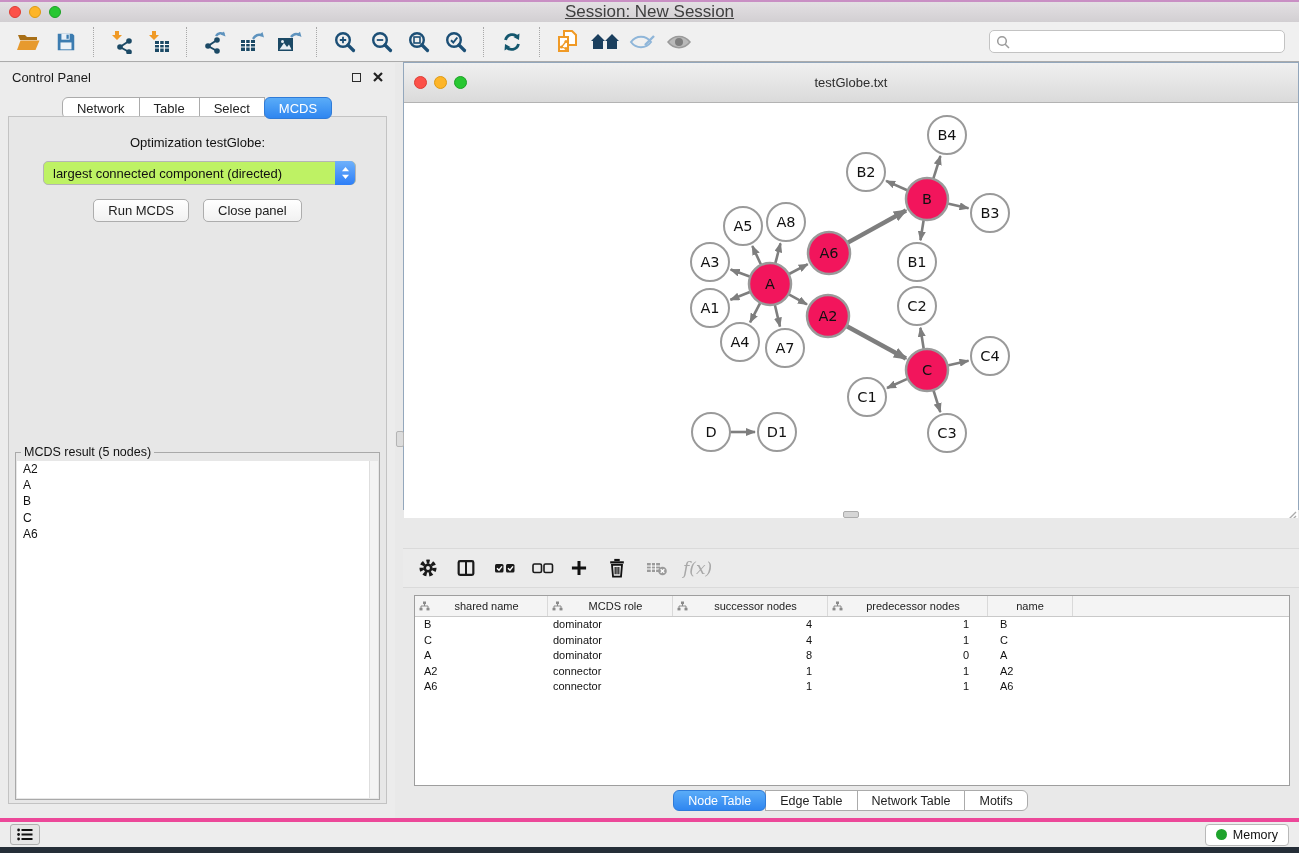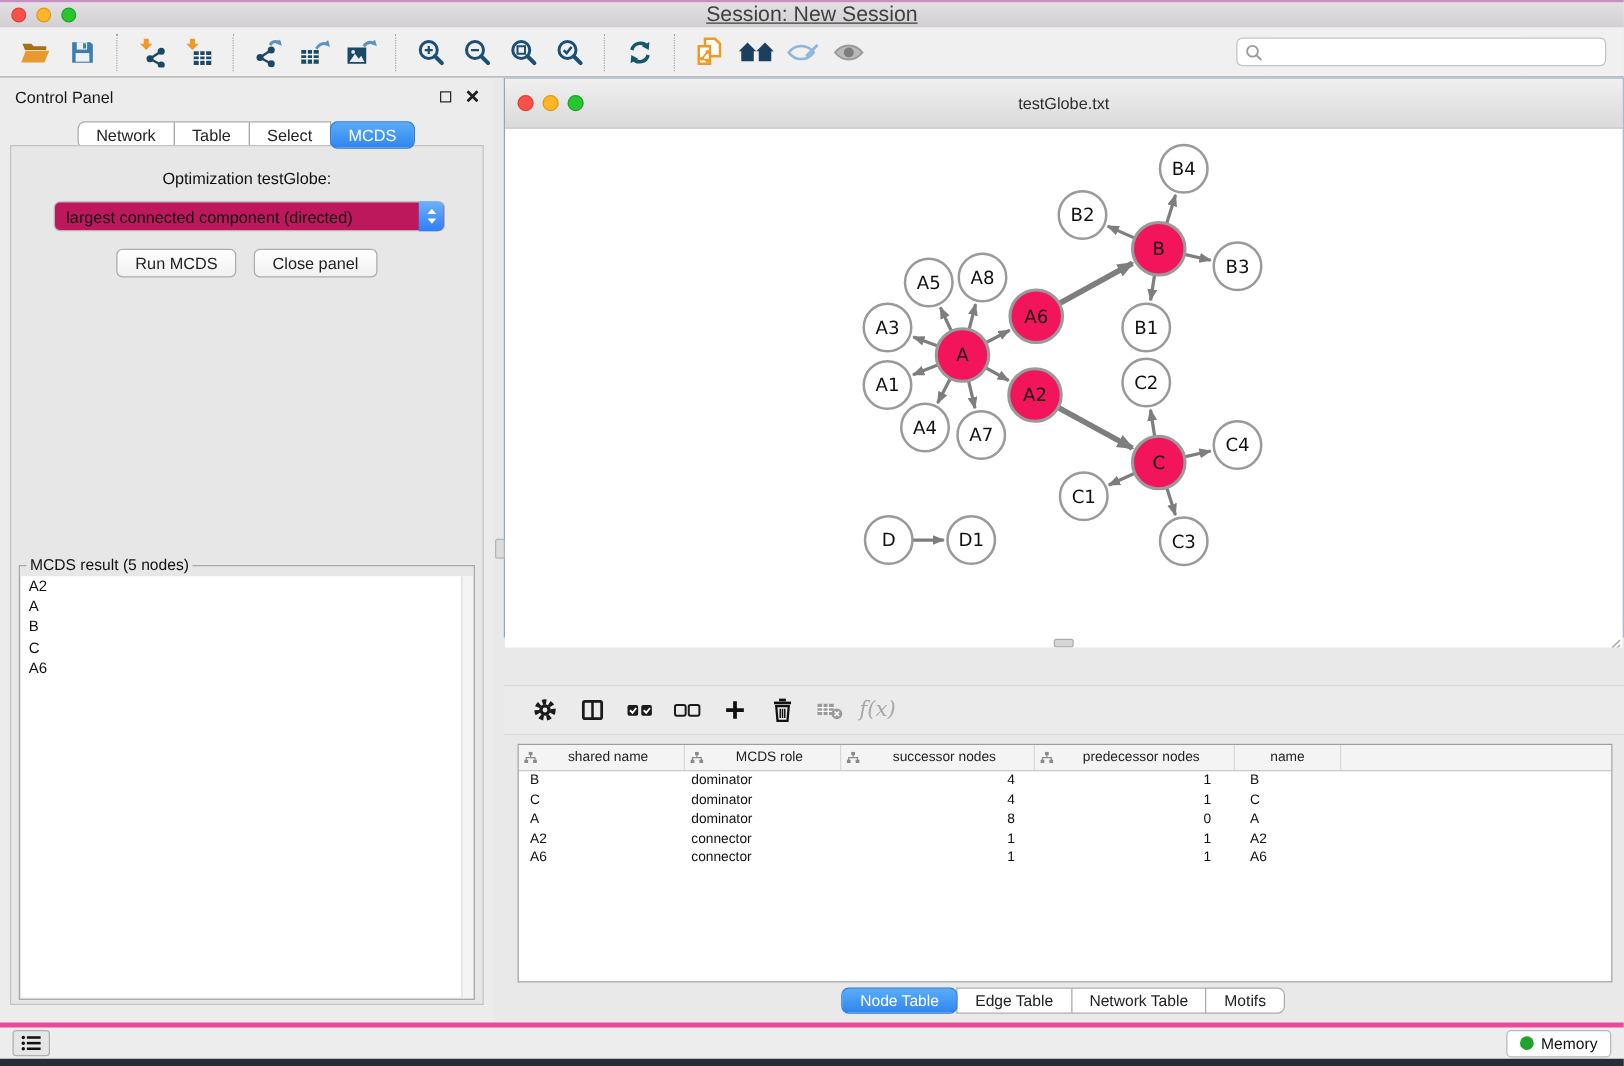--- a/index.html
+++ b/index.html
@@ -35,21 +35,21 @@
   .float-box { width:9px; height:9px; border:1.5px solid #2B2B2B; display:inline-block; margin-right:12px; }
   .cp-tabs { display:flex; justify-content:center; margin-top:6px; }
   .tab { height:22px; padding:0 14px; font-size:13px; color:#222; background:#fff;
     border:1px solid #ABABAB; margin-left:-1px; display:flex; align-items:center; }
   .tab:first-child { border-radius:6px 0 0 6px; }
   .tab:last-child { border-radius:0 6px 6px 0; }
   .tab.active { background:linear-gradient(#5AACF8,#2F86F0); color:#fff; border-color:#2F7BD8; border-radius:6px; z-index:2; }
   .cp-box { position:absolute; left:8px; top:53px; right:8px; bottom:14px; background:#E7E7E7;
     border:1px solid #C3C3C3; }
   .opt-label { text-align:center; margin-top:18px; font-size:13px; color:#111; }
-  .dropdown { position:relative; margin:11px 30px 0 34px; height:24px; background:#be185d;
+  .dropdown { position:relative; margin:11px 30px 0 34px; height:24px; background:#bef264;
     border:1px solid #B5B5B5; border-radius:5px; display:flex; align-items:center; padding-left:9px;
     font-size:13px; color:#111; }
   .dd-cap { position:absolute; right:0; top:-1px; bottom:-1px; width:20px; border-radius:0 5px 5px 0;
     background:linear-gradient(#6FB1FB,#2D7EF7); display:flex; align-items:center; justify-content:center; }
   .btn-row { display:flex; justify-content:center; gap:14px; margin-top:14px; }
   .pbtn { height:23px; padding:0 14px; background:linear-gradient(#FFFFFF,#F1F1F1); border:1px solid #ADADAD;
     border-radius:5px; font-size:13px; color:#222; display:flex; align-items:center; }
   .result-fs { position:absolute; left:6px; right:6px; top:335px; bottom:3px; border:1px solid #A9A9A9;
     background:#E7E7E7; padding:2px 1px 1px 1px; }
   .result-legend { position:absolute; top:-8px; left:5px; background:#E7E7E7; font-size:12.5px; color:#111; padding:0 3px; }
@@ -67,21 +67,21 @@
   .net-lights .light { width:13px; height:13px; }
   .canvas { position:relative; width:100%; height:420px; background:#fff; overflow:hidden; }
   .corner-grip { position:absolute; right:1px; bottom:1px; }
   .split-grip-v { position:absolute; left:396px; top:431px; width:8px; height:16px; background:#DCDCDC; border:1px solid #B4B4B4; border-radius:2px; }
   .split-grip-h { position:absolute; left:843px; top:511px; width:16px; height:7px; background:#D6D6D6; border:1px solid #ACACAC; border-radius:2px; }
 
   
   .tpanel { position:absolute; left:403px; top:518px; width:896px; height:300px; background:#E9E9E9; }
   .tp-toolbar { position:absolute; left:0; top:30px; width:100%; height:40px; background:#EBEBEB;
     border-top:1px solid #DADADA; border-bottom:1px solid #DADADA; display:flex; align-items:center; padding-left:14px; }
-  .tp-btn { width:38px; height:32px; display:flex; align-items:center; justify-content:center; }
+  .tp-btn { width:38px; height:32px; display:flex; align-items:center; }
   .fx { font-family:"DejaVu Serif", serif; font-style:italic; font-size:17px; color:#A8A8A8; }
   .ttable { position:absolute; left:11px; right:9px; top:77px; height:191px; background:#fff; border:1px solid #9E9E9E; overflow:hidden; }
   .thead { display:grid; grid-template-columns:133px 125px 155px 160px 85px 1fr; background:#F4F4F4;
     border-bottom:1px solid #C9C9C9; height:21px; }
   .th { display:flex; align-items:center; font-size:11px; color:#222; border-right:1px solid #D9D9D9; padding:0 4px; }
   .th:last-child { border-right:none; }
   .th .hlabel { flex:1; text-align:center; }
   .trow { display:grid; grid-template-columns:133px 125px 155px 160px 85px 1fr; height:15.5px; }
   .td { font-size:11px; color:#111; line-height:15.5px; white-space:nowrap; overflow:hidden; }
   .td.l { padding-left:9px; } .td.l2 { padding-left:5px; }

